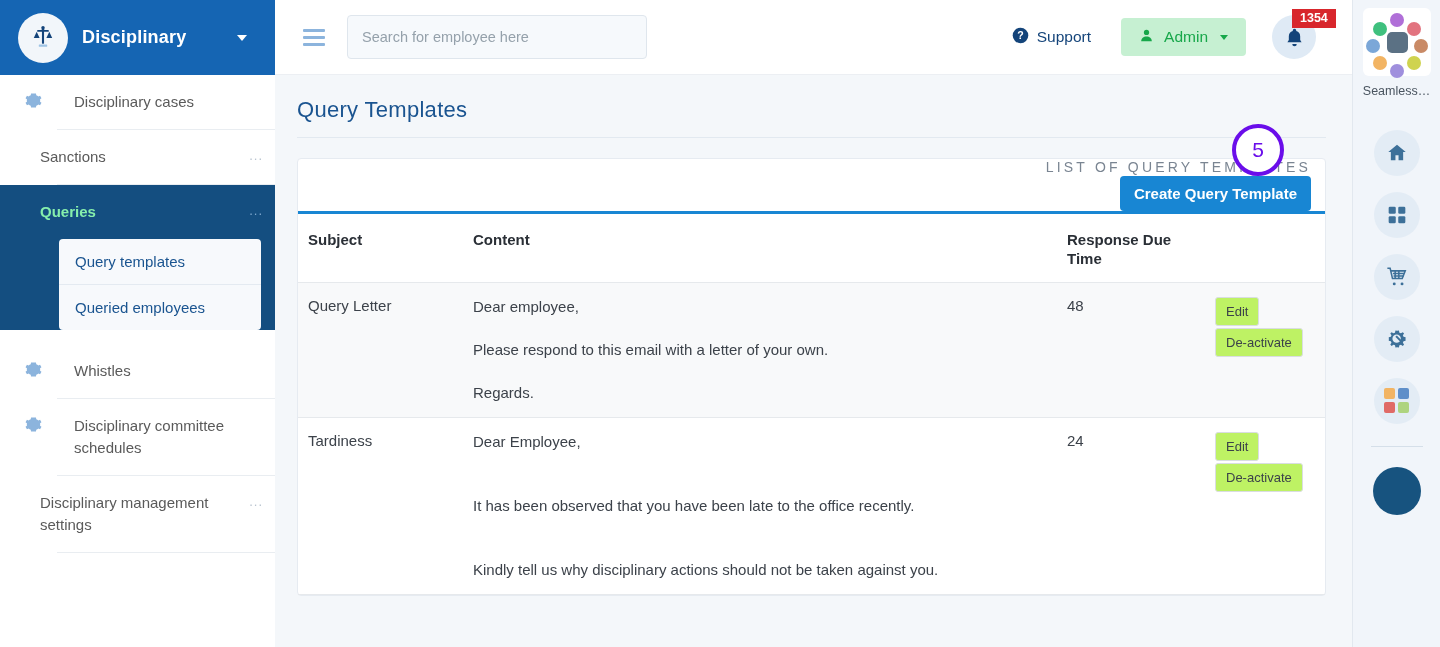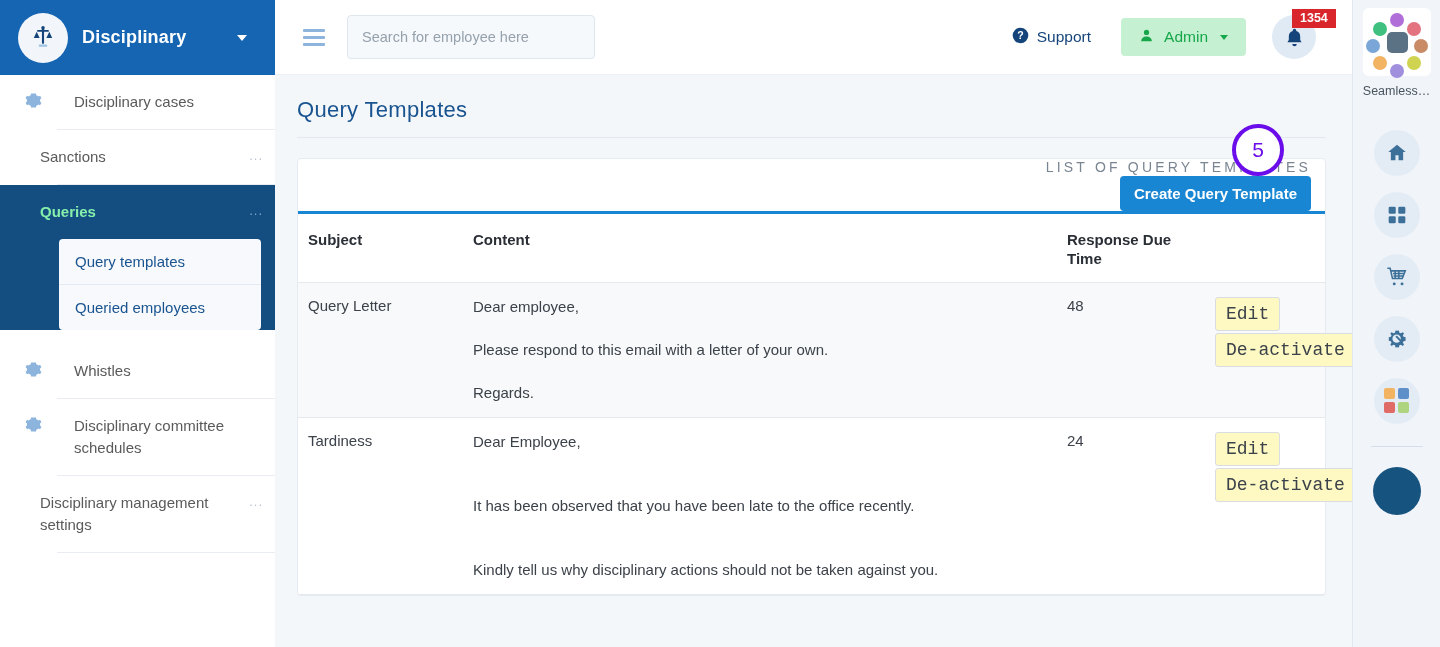--- a/index.html
+++ b/index.html
@@ -96,21 +96,21 @@
     height: 75px; background: #ffffff; flex: 0 0 75px;
     display: flex; align-items: center; padding: 0 18px 0 0;
     border-bottom: 1px solid #eceff3;
   }
   .hamburger {
     width: 22px; margin-left: 28px; margin-right: 22px; cursor: pointer;
     display: flex; flex-direction: column; gap: 4px;
   }
   .hamburger span { display: block; height: 3px; background: #8cb4dd; border-radius: 1px; }
   .search-box {
-    width: 248px; height: 44px;
+    width: 300px; height: 44px;
     background: #f6f9fc; border: 1px solid #dfe6ed; border-radius: 4px;
     padding: 0 14px; font-size: 14.5px; color: #39424b;
     font-family: "Liberation Sans", sans-serif;
   }
   .search-box::placeholder { color: #95a1ab; }
   .topbar-spacer { flex: 1; }
   .support {
     display: flex; align-items: center; gap: 8px;
     color: #14447a; font-size: 15.5px; cursor: pointer; margin-right: 30px;
   }
@@ -186,23 +186,23 @@
   tr.row-alt td { background: #f8f9fa; }
   .col-subject { width: 165px; padding-left: 10px !important; }
   .col-content { width: auto; }
   .col-due { width: 148px; }
   .col-actions { width: 120px; }
   .content-p { margin: 0 0 0 0; line-height: 20px; }
   .content-p + .content-p { margin-top: 23px; }
   .tall .content-p + .content-p { margin-top: 44px; }
   .actions { display: flex; flex-direction: column; align-items: flex-start; gap: 2px; }
   .act-btn {
-    background: #fef9c3; border: 1px solid #d9dde1; border-radius: 3px;
-    font-size: 18px; color: #3c424a; padding: 6px 10px; cursor: pointer;
-    font-family: Liberation Mono, monospace; white-space: nowrap;
+    background: #bef264; border: 1px solid #d9dde1; border-radius: 3px;
+    font-size: 13px; color: #3c424a; padding: 6px 10px; cursor: pointer;
+    font-family: Liberation Sans, sans-serif; white-space: nowrap;
   }
 
   
   .annot-5 {
     position: absolute;
     width: 52px; height: 52px; border-radius: 50%;
     border: 4px solid #6a0dea; background: #ffffff;
     color: #6a0dea; font-size: 21px;
     display: flex; align-items: center; justify-content: center;
     z-index: 40;

